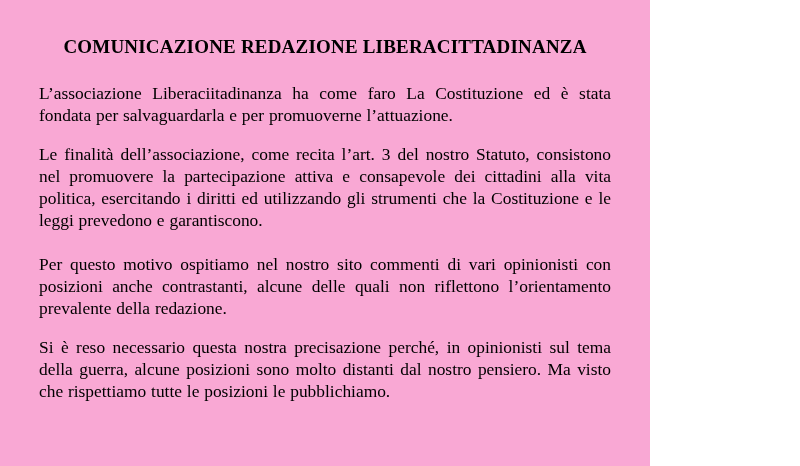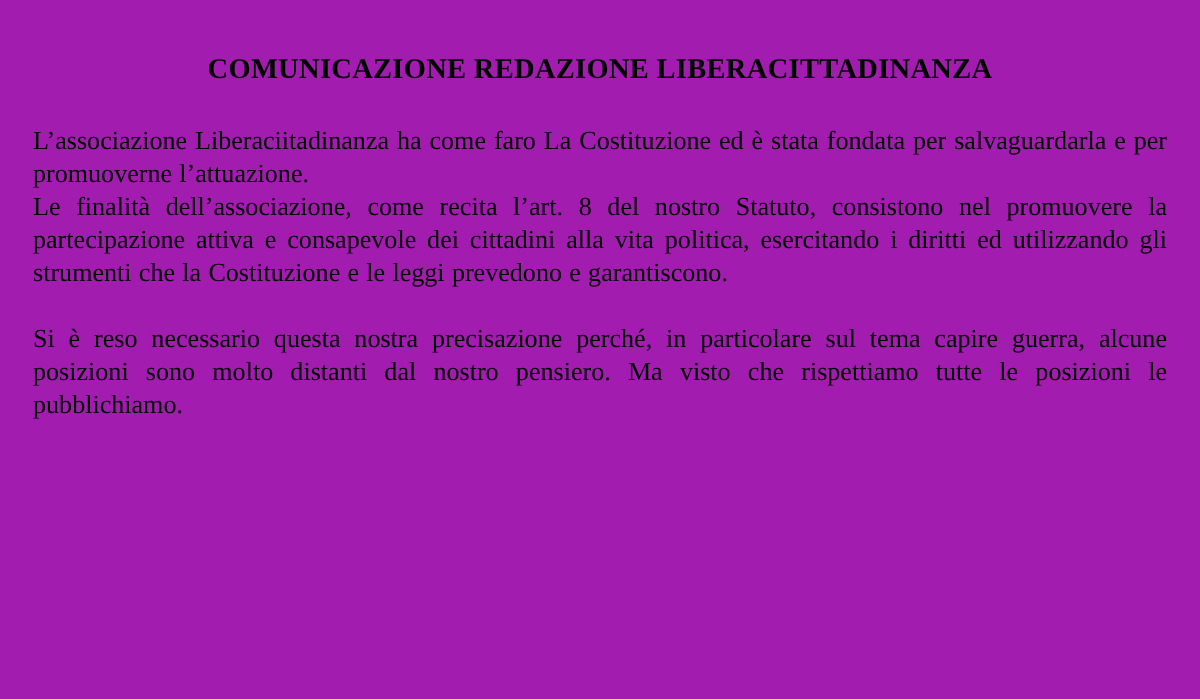--- a/index.html
+++ b/index.html
@@ -9,54 +9,55 @@
   }
   body {
     width: 800px;
     height: 466px;
     overflow: hidden;
     color: #000000;
     font-family: "Liberation Serif", serif;
   }
   .page {
     box-sizing: border-box;
-    width: 800px;
+    width: 650px;
     height: 466px;
     padding: 36px 22px 0 22px;
-    background: #a21caf;
+    background: #f9a8d4;
   }
   .doc-title {
     margin: 0 0 24px 0;
     text-align: center;
     font-weight: bold;
     font-size: 19px;
     line-height: 22px;
     letter-spacing: 0.2px;
   }
   .block {
     margin: 0 0 22px 0;
   }
   .line {
-    margin: 0;
+    margin: 17px;
     font-size: 17.4px;
     line-height: 22px;
     text-align: justify;
     word-spacing: 0.5px;
   }
 </style>
 </head>
 <body>
 
 <div class="page">
 
   <h1 class="doc-title">COMUNICAZIONE REDAZIONE LIBERACITTADINANZA</h1>
 
   <div class="block">
     <p class="line">L’associazione Liberaciitadinanza ha come faro La Costituzione ed è stata fondata per salvaguardarla e per promuoverne l’attuazione.</p>
-    <p class="line">Le finalità dell’associazione, come recita l’art. 8 del nostro Statuto, consistono nel promuovere la partecipazione attiva e consapevole dei cittadini alla vita politica, esercitando i diritti ed utilizzando gli strumenti che la Costituzione e le leggi prevedono e garantiscono.</p>
+    <p class="line">Le finalità dell’associazione, come recita l’art. 3 del nostro Statuto, consistono nel promuovere la partecipazione attiva e consapevole dei cittadini alla vita politica, esercitando i diritti ed utilizzando gli strumenti che la Costituzione e le leggi prevedono e garantiscono.</p>
   </div>
 
   <div class="block">
-    <p class="line">Si è reso necessario questa nostra precisazione perché, in particolare sul tema capire guerra, alcune posizioni sono  molto distanti dal nostro pensiero. Ma visto che rispettiamo tutte le posizioni le pubblichiamo.</p>
+    <p class="line">Per questo motivo ospitiamo nel nostro sito commenti di vari opinionisti con posizioni anche contrastanti, alcune delle quali  non riflettono l’orientamento prevalente della redazione.</p>
+    <p class="line">Si è reso necessario questa nostra precisazione perché, in opinionisti sul tema della guerra, alcune posizioni sono  molto distanti dal nostro pensiero. Ma visto che rispettiamo tutte le posizioni le pubblichiamo.</p>
   </div>
 
 
 </div>
 
 </body></html>

